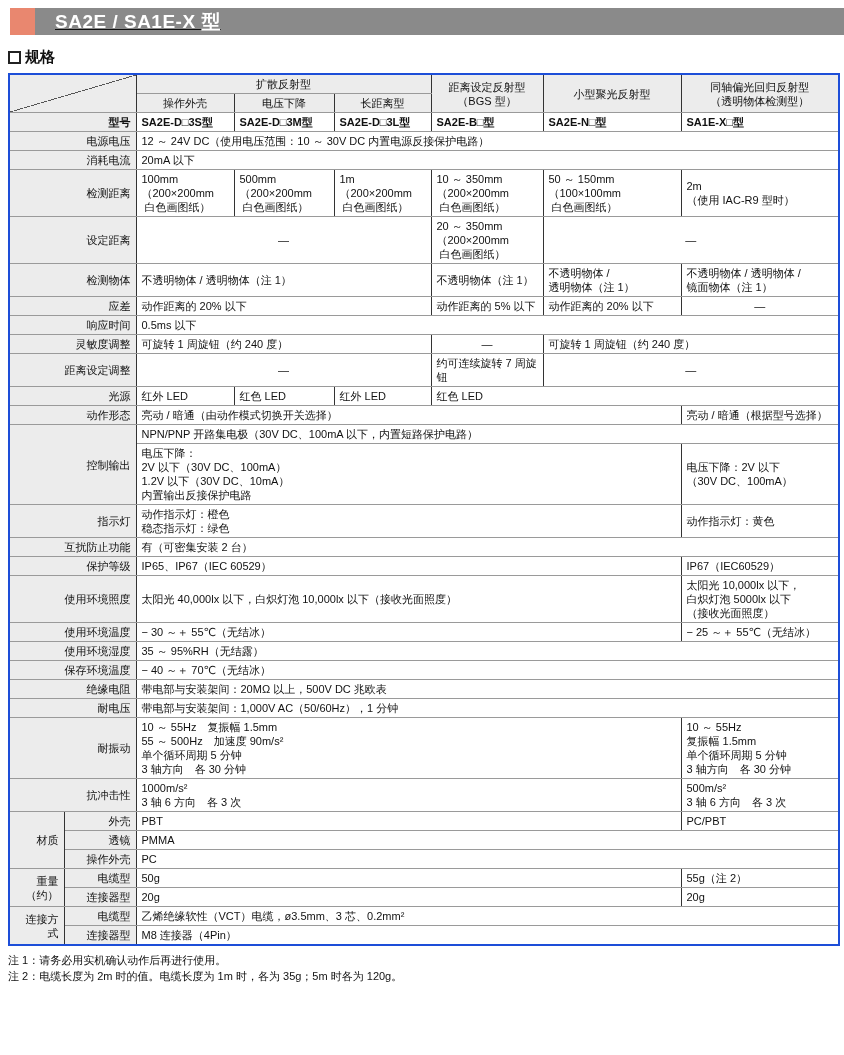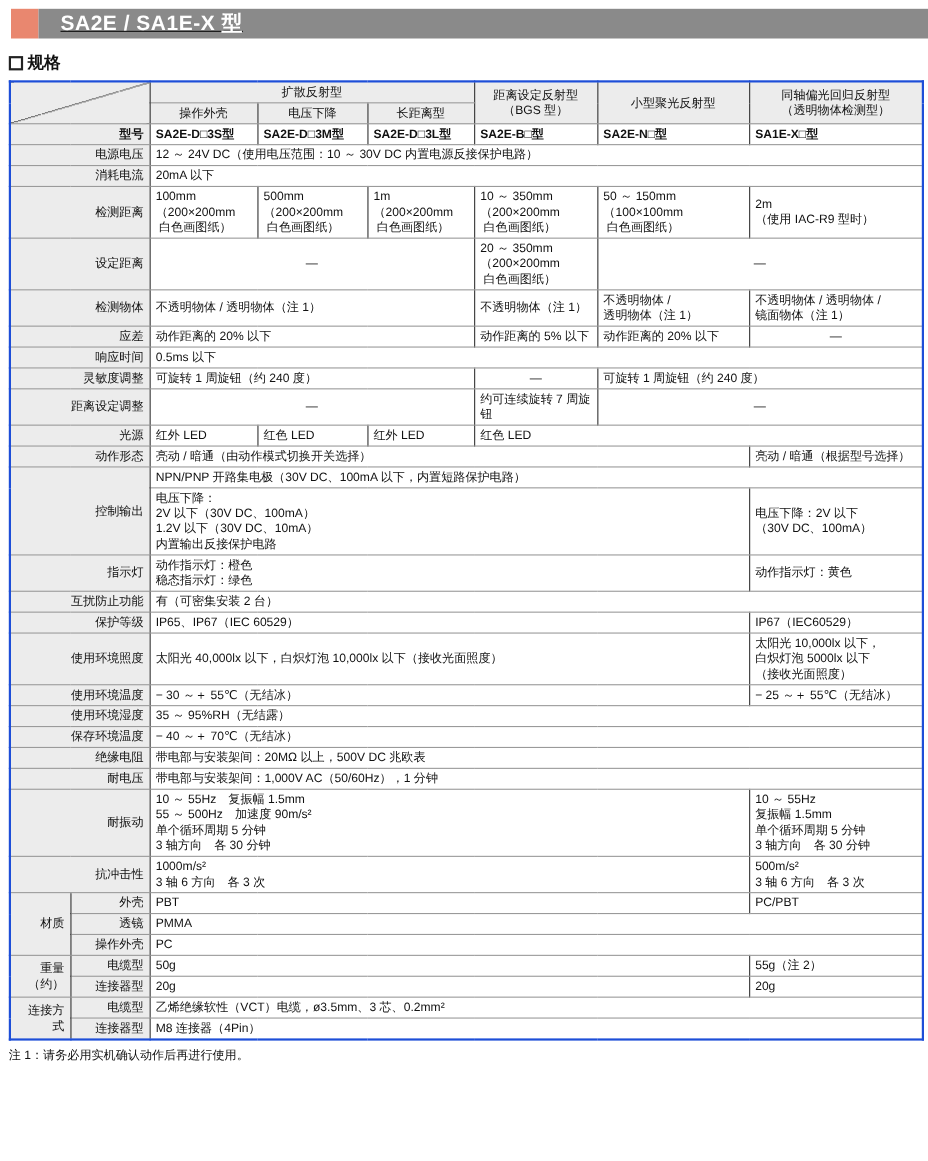--- a/index.html
+++ b/index.html
@@ -328,13 +328,14 @@
       </tr>
       <tr>
         <td class="lab">连接器型</td>
         <td colspan="6">M8 连接器（4Pin）</td>
       </tr>
     </tbody>
 </table>
 
 <div class="footnotes">
   <div>注 1：请务必用实机确认动作后再进行使用。</div>
+  <div>注 2：电缆长度为 2m 时的值。电缆长度为 1m 时，各为 35g；5m 时各为 120g。</div>
 </div>
 
 </body></html>

